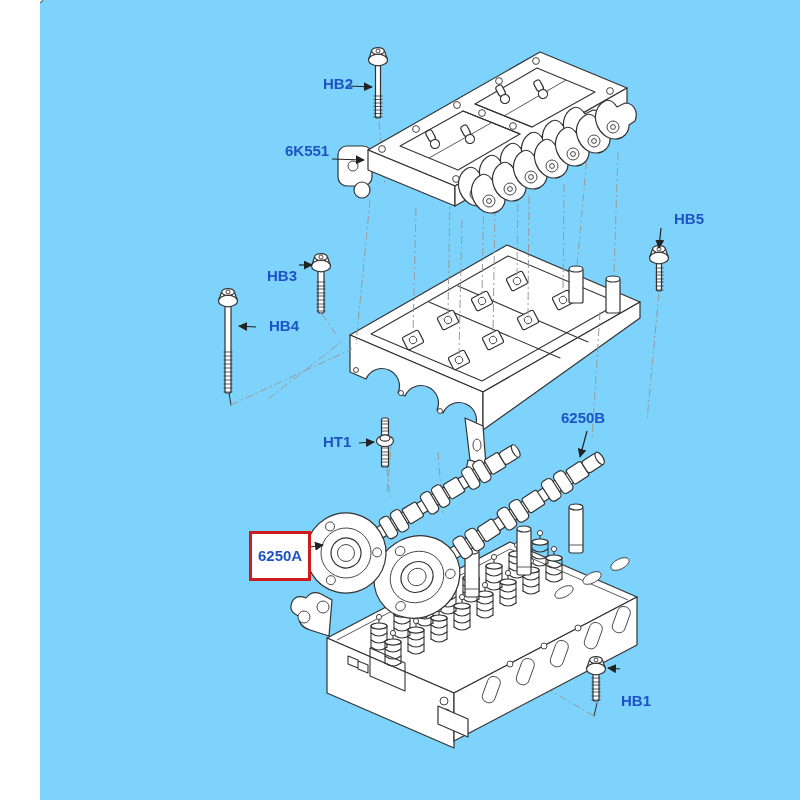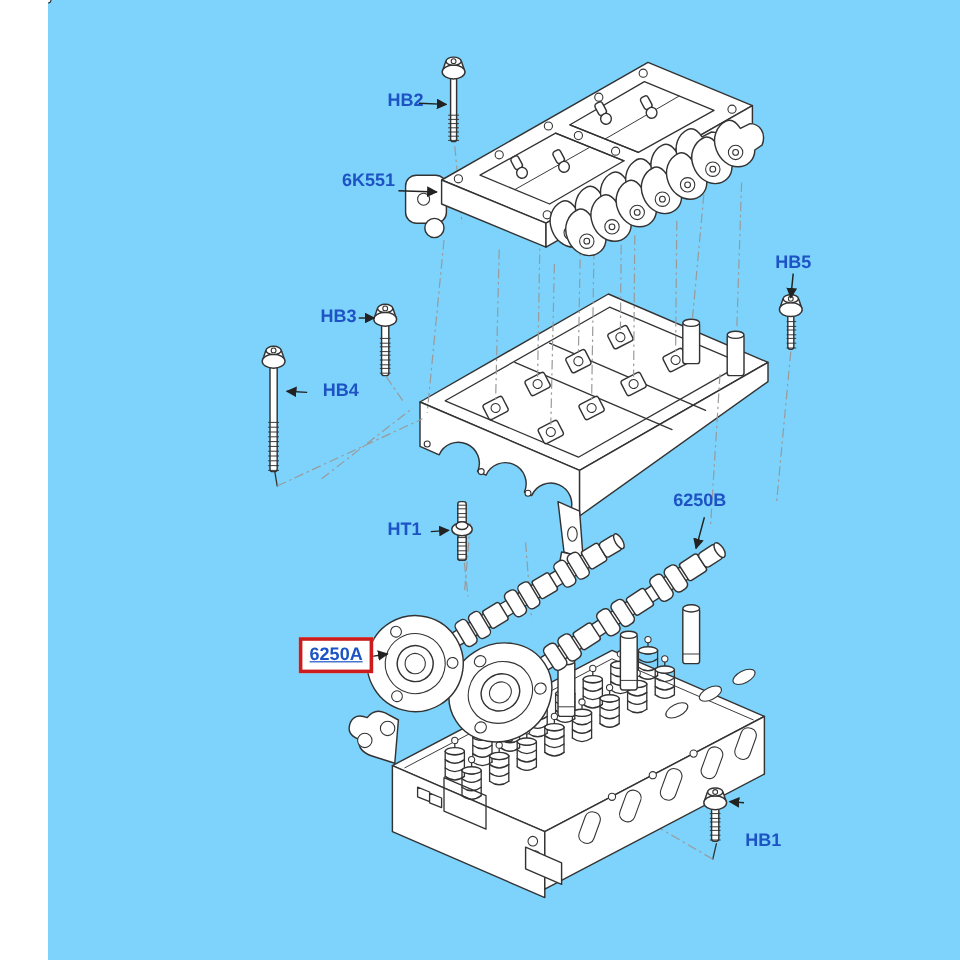--- a/index.html
+++ b/index.html
@@ -8,21 +8,21 @@
   svg{position:absolute;left:0;top:0;}
   svg *{vector-effect:non-scaling-stroke;}
   .part{fill:#fff;stroke:var(--line,#333);stroke-width:1.2;stroke-linejoin:round;}
   .ln{fill:none;stroke:var(--line,#333);stroke-width:1.1;stroke-linejoin:round;stroke-linecap:round;}
   .thin{fill:none;stroke:var(--line,#333);stroke-width:0.8;}
   .hole{fill:#fff;stroke:var(--line,#333);stroke-width:0.9;}
   .proj{fill:none;stroke:var(--proj,#9a9a9a);stroke-width:1;stroke-dasharray:8 3 2 3;}
   .ldr{fill:none;stroke:#222;stroke-width:1.2;}
   .callout{position:absolute;font-weight:bold;font-size:15px;line-height:16px;
            color:var(--label,#1d53c4);white-space:nowrap;cursor:pointer;}
-  .callout.boxed{border:3px solid var(--hl,#cc1c1c);padding:4px 6px;background:#fff;text-decoration:underline;}
+  .callout.boxed{border:3px solid var(--hl,#cc1c1c);padding:14px 6px;background:#fff;}
 </style>
 </head>
 <body>
 
 <div class="stage">
 <svg width="800" height="800" viewBox="0 0 800 800">
   <defs>
     <marker id="arr" viewBox="0 0 10 10" refX="9" refY="5" markerWidth="7.5" markerHeight="7.5" orient="auto-start-reverse">
       <path d="M0,0 L10,5 L0,10 z" fill="#222"></path>
     </marker>
@@ -279,20 +279,20 @@
     <path class="ldr" marker-end="url(#arr)" d="M621,228 L619,248"></path>
     <path class="ldr" marker-end="url(#arr)" d="M319,443 L334,442"></path>
     <path class="ldr" marker-end="url(#arr)" d="M547,431 L540,457"></path>
     <path class="ldr" marker-end="url(#arr)" d="M270,547 L283,545"></path>
     <path class="ldr" marker-end="url(#arr)" d="M580,669 L568,668"></path>
   </g>
 </svg>
 
   <div class="callout" style="left:283px;top:76px">HB2</div>
   <div class="callout" style="left:245px;top:143px">6K551</div>
-  <div class="callout" style="left:227px;top:256px">HB3</div>
+  <div class="callout" style="left:227px;top:268px">HB3</div>
   <div class="callout" style="left:229px;top:318px">HB4</div>
-  <div class="callout" style="left:606px;top:211px">HB5</div>
+  <div class="callout" style="left:634px;top:211px">HB5</div>
   <div class="callout" style="left:283px;top:434px">HT1</div>
   <div class="callout" style="left:521px;top:410px">6250B</div>
   <div class="callout boxed" style="left:209px;top:531px">6250A</div>
   <div class="callout" style="left:581px;top:693px">HB1</div>
 </div>
 
 </body></html>

